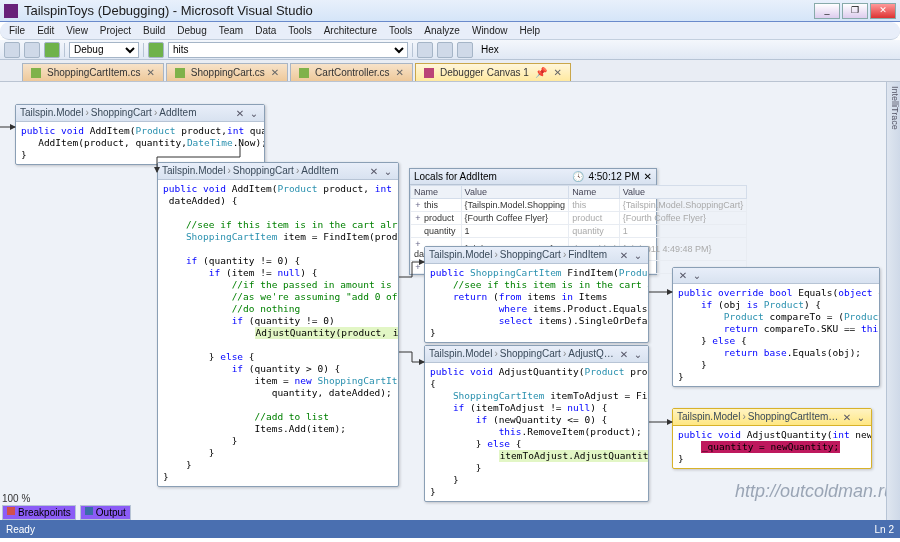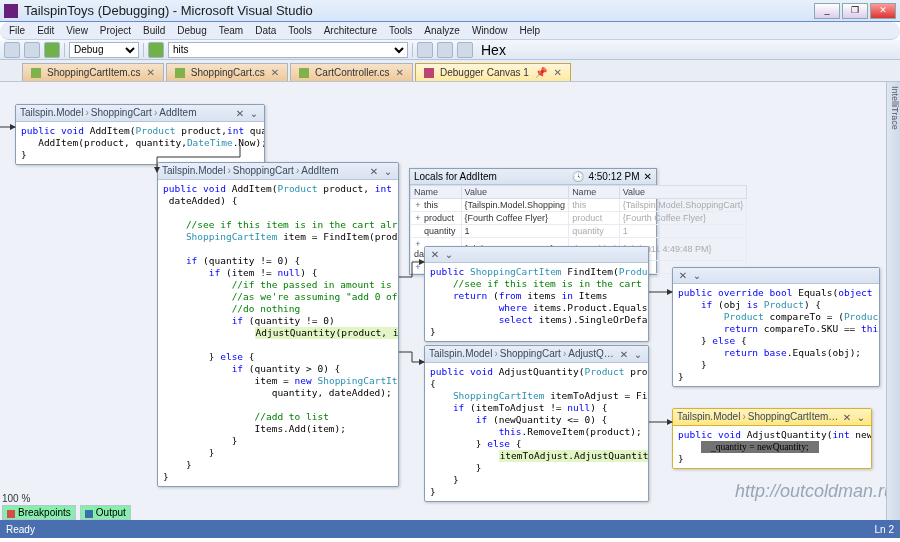--- a/index.html
+++ b/index.html
@@ -27,39 +27,39 @@
     display:flex; align-items:flex-end; padding-left:22px; }
   .doctab { height:18px; padding:2px 8px; font-size:10px; border:1px solid #a9b5c4; border-bottom:none;
     background:linear-gradient(#f7e2c9,#eec99a); margin-right:2px; display:flex; gap:6px; align-items:center; color:#333; }
   .doctab .x { font-size:10px; color:#666; }
   .doctab.active { background:linear-gradient(#fff6da,#ffe9a0); border-color:#c9a64a; }
   .doctab .ic { width:10px; height:10px; background:#7fb24a; }
 
   .canvas { position:relative; height:438px; background:#eef2f8; overflow:hidden; }
   .zoom { position:absolute; left:2px; bottom:2px; font-size:10px; color:#333; }
   .bottompanes { position:absolute; left:2px; bottom:0px; display:flex; gap:4px; font-size:10px; }
-  .paneitem { padding:1px 4px; background:#86efac; border:1px solid #b7c4d5; display:flex; gap:3px; align-items:flex-end;}
+  .paneitem { padding:1px 4px; background:#8b5cf6; border:1px solid #b7c4d5; display:flex; gap:3px; align-items:flex-start;}
   .paneitem .i { width:8px;height:8px;background:#d2504b;}
   .statusbar { height:18px; background:#4a6fb0; color:#fff; font-size:10px; display:flex; align-items:center; padding:0 6px; }
   .statusbar .r { margin-left:auto; display:flex; gap:12px; }
 
   .watermark { position:absolute; right:6px; bottom:18px; font-size:18px; color:#9aa5b5; font-style:italic; font-family: "Trebuchet MS", sans-serif;}
 
   .codewin { position:absolute; background:#fff; border:1px solid #8a9fb5;
     box-shadow:1px 1px 3px rgba(0,0,0,.2); border-radius:2px; font-family: Consolas,monospace; font-size:9.5px; line-height:12px; }
   .codewin .hdr { background:linear-gradient(#e8eef9,#d8e2f0); border-bottom:1px solid #b7c4d5;
     padding:2px 4px; font-family:"Segoe UI",sans-serif; font-size:10px; color:#3a4a5a; display:flex; align-items:center; }
   .hdr .bc { flex:1; white-space:nowrap; overflow:hidden; text-overflow:ellipsis; }
   .hdr .bc .sep2 { color:#888; padding:0 2px; }
   .hdr .ctrls { display:flex; gap:2px; }
   .hdr .ctrls span { width:12px; height:11px; line-height:11px; text-align:center; color:#556; }
   .codewin .body { padding:3px 5px; white-space:pre; color:#000; overflow:hidden; }
   .codewin.highlight { border:1px solid #d8b22a; }
   .codewin.highlight .hdr { background:linear-gradient(#fff3c2,#ffe783); border-bottom-color:#d8b22a; }
-  .hlline { background:#737373; display:inline-block; padding:0 10px;font-family:Liberation Serif, serif; }
+  .hlline { background:#be185d; display:inline-block; padding:0 1px; }
   .exline { background:#e2f6c5; display:inline-block; padding:0 1px; }
 
   .kw { color:#0000ff; }
   .ty { color:#2b91af; }
   .cm { color:#008000; }
 
   .arrow { position:absolute; pointer-events:none; }
 
   .locals { position:absolute; background:#fff; border:1px solid #8a9fb5;
     box-shadow:1px 1px 3px rgba(0,0,0,.2); font-size:10px; }
@@ -110,21 +110,21 @@
   <div class="tbtn" style="background:#6fb24a"></div>
   <div class="sep"></div>
   <select class="dropdown" style="width:70px"><option>Debug</option></select>
   <div class="sep"></div>
   <div class="tbtn" style="background:#6fb24a"></div>
   <select class="dropdown" style="width:240px"><option>hits</option></select>
   <div class="sep"></div>
   <div class="tbtn"></div>
   <div class="tbtn"></div>
   <div class="tbtn"></div>
-  <span style="font-size:14px;padding:0 4px">Hex</span>
+  <span style="font-size:10px;padding:0 4px">Hex</span>
 </div>
 
 <div class="tabrow">
   <div class="doctab">
       <span class="ic"></span>
       <span>ShoppingCartItem.cs</span>
       <span class="x">✕</span>
     </div>
   <div class="doctab">
       <span class="ic"></span>
@@ -238,20 +238,21 @@
             <td>{Tailspin.Model.Shopping</td>
             <td class="ghost">item</td>
             <td class="ghost">null</td>
           </tr>
     </tbody>
       </table>
   </div>
 
   <div class="codewin" style="left:424px; top:164px; width:225px">
     <div class="hdr">
+        <span class="bc"><span>Tailspin.Model</span><span class="sep2">›</span><span>ShoppingCart</span><span class="sep2">›</span><span>FindItem</span></span>
       <span class="ctrls">
           <span>✕</span>
           <span>⌄</span>
         </span>
       </div>
     <div class="body"><span class="kw">public</span> <span class="ty">ShoppingCartItem</span> FindItem(<span class="ty">Product</span> product) {
     <span class="cm">//see if this item is in the cart already</span>
     <span class="kw">return</span> (<span class="kw">from</span> items <span class="kw">in</span> Items
             <span class="kw">where</span> items.Product.Equals(product)
             <span class="kw">select</span> items).SingleOrDefault();

